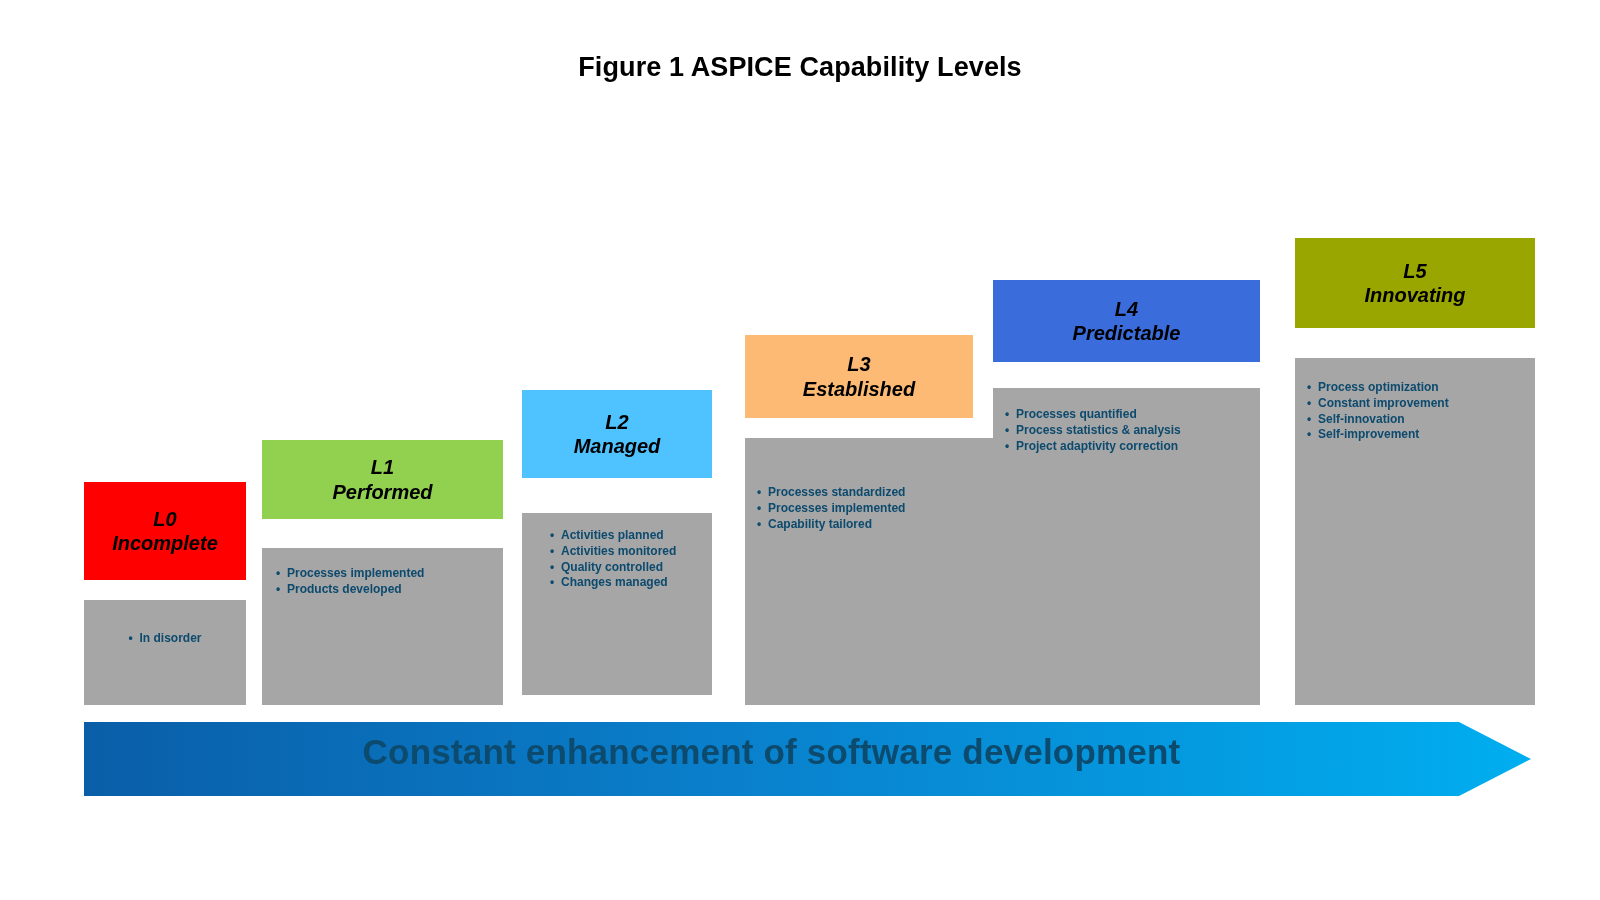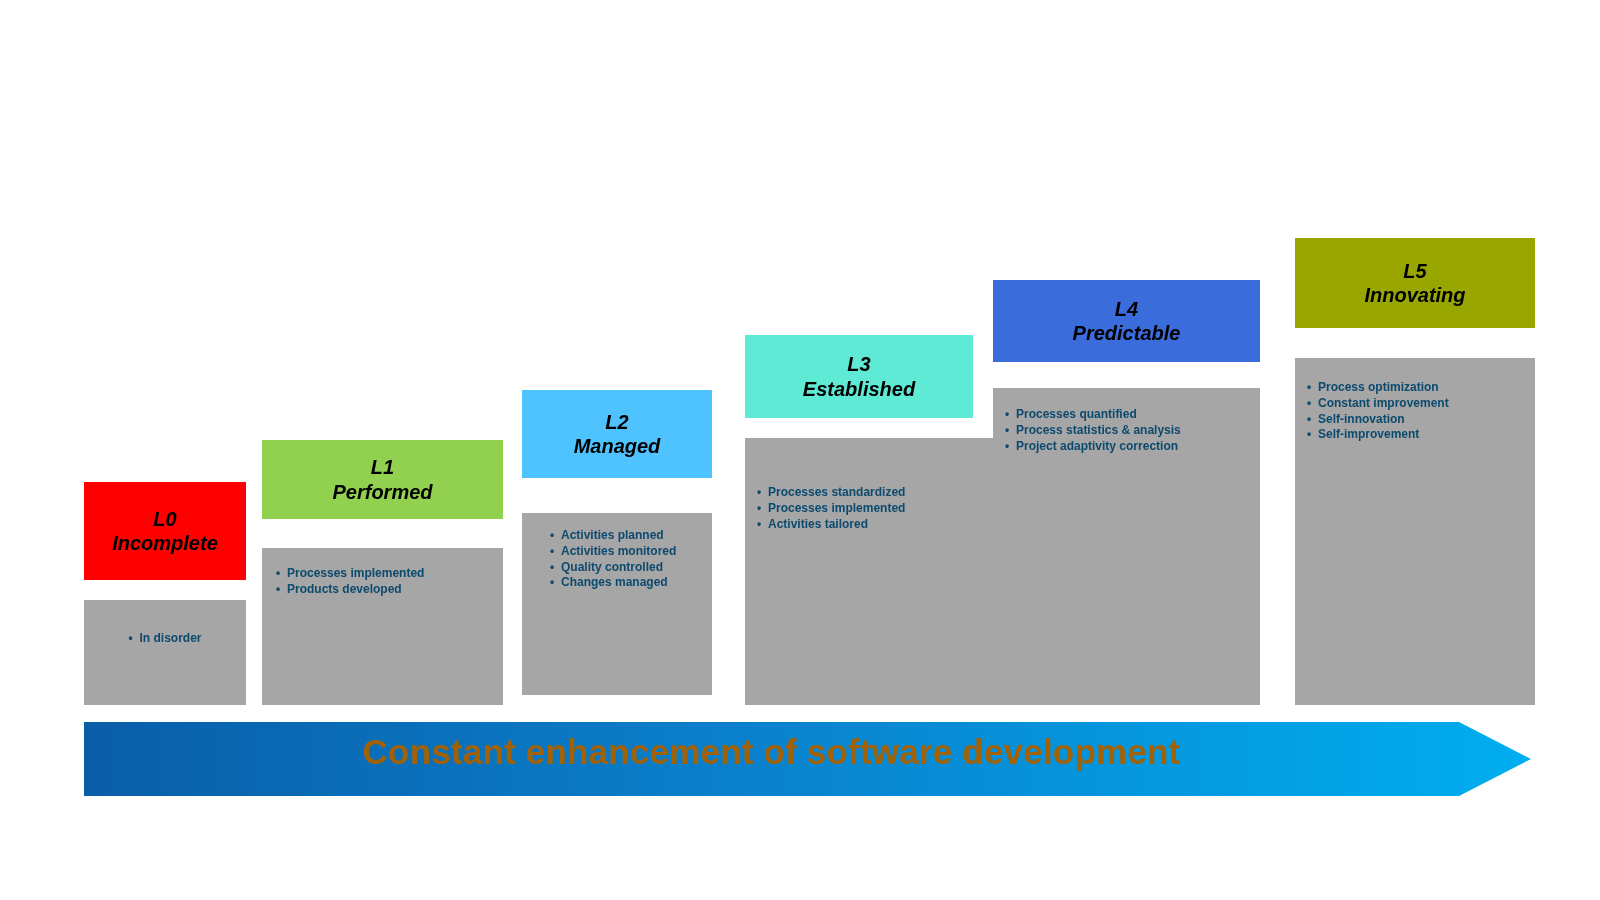--- a/index.html
+++ b/index.html
@@ -103,30 +103,31 @@
     position: absolute;
     left: 84px;
     top: 722px;
     width: 1375px;
     height: 60px;
     display: flex;
     align-items: center;
     justify-content: center;
     font-size: 35px;
     font-weight: bold;
-    color: #a16207;
+    color: #0c4a6e;
     pointer-events: none;
     letter-spacing: 0.2px;
   }
 </style>
 </head>
 <body>
 
 <div id="canvas">
 
+  <div id="figure-title">Figure 1 ASPICE Capability Levels</div>
 
   <div class="level-col">
     <div class="level-header" style="left:84px; top:482px; width:162px; height:98px; background:#ff0000;">
       <span class="lvl-code">L0</span>
       <span class="lvl-name">Incomplete</span>
     </div>
     <div class="level-body center-bullets" style="left:84px; top:600px; width:162px; height:105px;">
       <ul>
         <li><span class="bul">•</span><span>In disorder</span></li>
       </ul>
@@ -155,29 +156,29 @@
       <ul>
         <li><span class="bul">•</span><span>Activities planned</span></li>
         <li><span class="bul">•</span><span>Activities monitored</span></li>
         <li><span class="bul">•</span><span>Quality controlled</span></li>
         <li><span class="bul">•</span><span>Changes managed</span></li>
       </ul>
     </div>
   </div>
 
   <div class="level-col">
-    <div class="level-header" style="left:745px; top:335px; width:228px; height:83px; background:#5eead4;">
+    <div class="level-header" style="left:745px; top:335px; width:228px; height:83px; background:#fdba74;">
       <span class="lvl-code">L3</span>
       <span class="lvl-name">Established</span>
     </div>
     <div class="level-body" style="left:745px; top:438px; width:272px; height:267px; padding-top:47px; padding-left:12px;">
       <ul>
         <li><span class="bul">•</span><span>Processes standardized</span></li>
         <li><span class="bul">•</span><span>Processes implemented</span></li>
-        <li><span class="bul">•</span><span>Activities tailored</span></li>
+        <li><span class="bul">•</span><span>Capability tailored</span></li>
       </ul>
     </div>
   </div>
 
   <div class="level-col">
     <div class="level-header" style="left:993px; top:280px; width:267px; height:82px; background:#3a6cdc;">
       <span class="lvl-code">L4</span>
       <span class="lvl-name">Predictable</span>
     </div>
     <div class="level-body" style="left:993px; top:388px; width:267px; height:317px; padding-top:19px; padding-left:12px;">

